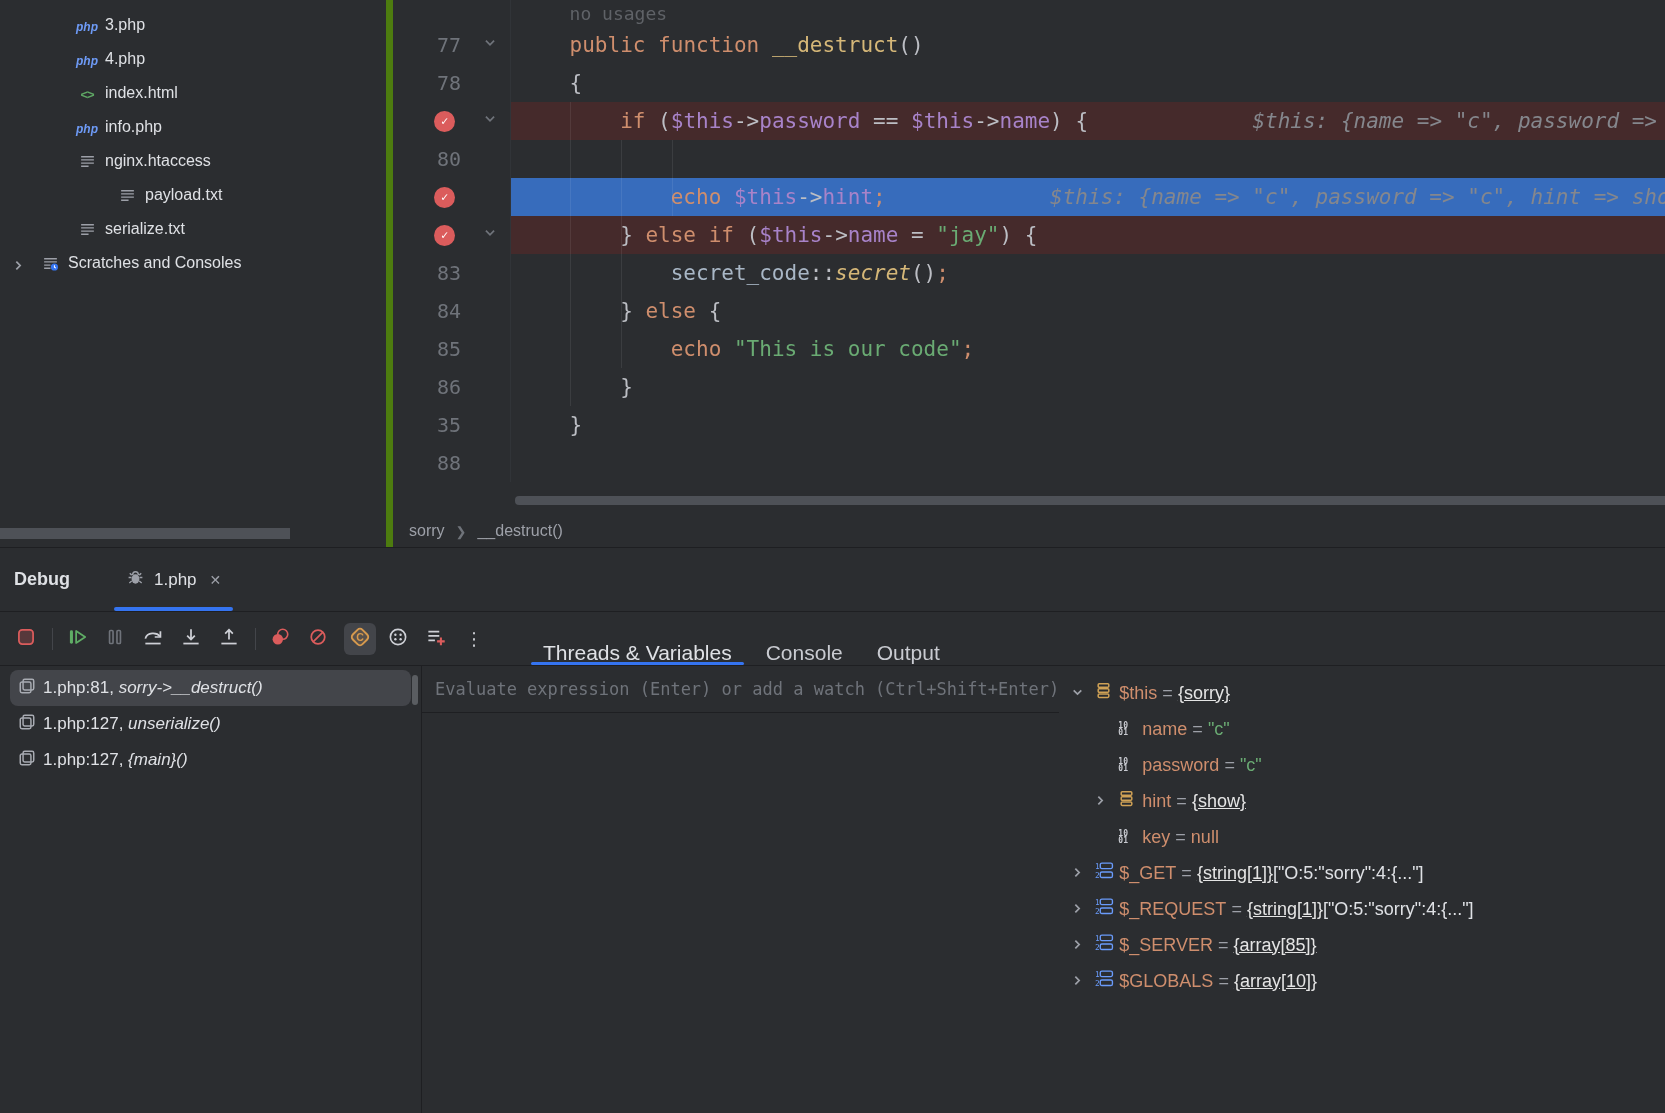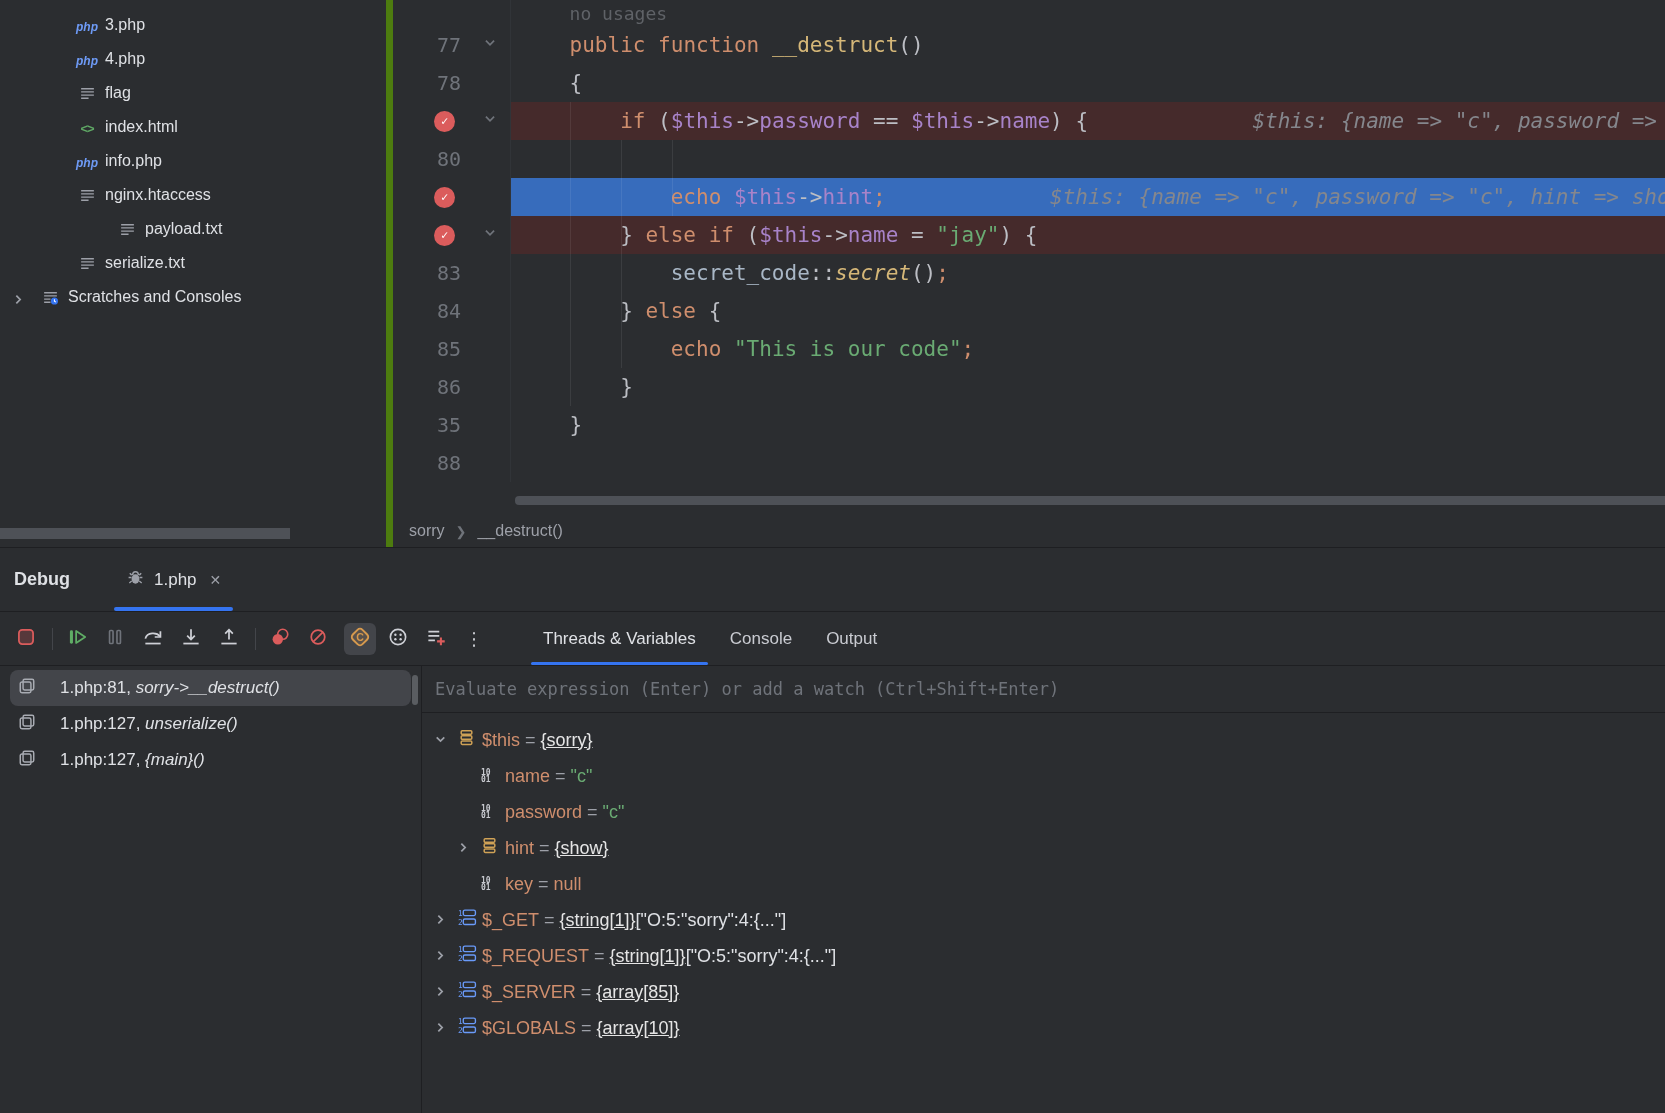--- a/index.html
+++ b/index.html
@@ -51,33 +51,33 @@
   .session-underline{position:absolute;left:2px;right:2px;bottom:0;height:4px;background:#3574f0;border-radius:3px;}
   .tab-close{color:#9da0a8;font-size:14px;margin-left:4px;}
 
   .dbg-toolbar{height:53px;flex-shrink:0;display:flex;align-items:center;border-bottom:1px solid #1e1f22;padding-left:14px;}
   .tb-btn{width:24px;height:24px;display:flex;align-items:center;justify-content:center;margin-right:14px;border-radius:6px;}
   .tb-btn.active{background:#43454a;width:32px;height:32px;margin-right:10px;}
   .tb-sep{width:1px;height:22px;background:#43454a;margin:0 12px 0 0;}
   .kebab{color:#ced0d6;font-size:18px;letter-spacing:0;}
 
   .dbg-tabs{display:flex;height:100%;margin-left:26px;}
-  .dbg-tab{padding:0 17px;display:flex;align-items:center;position:relative;font-size:17px;color:#c9cbd1;}
+  .dbg-tab{padding:0 17px;display:flex;align-items:flex-end;position:relative;font-size:21px;color:#c9cbd1;}
   .dbg-tab.sel{color:#dfe1e5;}
   .dbg-tab.sel .tab-underline{position:absolute;left:5px;right:5px;bottom:0;height:3px;background:#3574f0;border-radius:3px;}
 
   .dbg-content{flex:1;display:flex;overflow:hidden;}
   .frames{width:421px;flex-shrink:0;border-right:1px solid #1e1f22;padding-top:4px;position:relative;}
-  .frame-row{height:36px;margin:0 10px;border-radius:8px;display:flex;align-items:center;padding:0 8px;gap:24px;
+  .frame-row{height:36px;margin:0 10px;border-radius:8px;display:flex;align-items:center;padding:0 8px;gap:7px;
              font-size:17px;color:#dfe1e5;white-space:nowrap;overflow:hidden;}
   .frame-row.sel{background:#43454a;}
   .frame-fn{font-style:italic;}
   .frames-vscroll{position:absolute;right:3px;top:9px;width:6px;height:30px;background:#5a5d61;border-radius:3px;}
 
-  .rightpane{flex:1;display:flex;flex-direction:column;overflow:hidden;}
+  .rightpane{flex:1;display:flex;flex-direction:row;overflow:hidden;}
   .eval-row{height:46px;flex-shrink:0;border-bottom:1px solid #1e1f22;display:flex;align-items:center;
             padding-left:13px;font-family:"DejaVu Sans Mono",monospace;font-size:17px;color:#6f737a;}
   .vars{padding-top:9px;overflow:hidden;}
   .var-row{height:36px;display:flex;align-items:center;font-size:18px;white-space:nowrap;}
   .v-chev{width:24px;display:flex;align-items:center;flex-shrink:0;}
   .v-icon{width:24px;display:flex;align-items:center;flex-shrink:0;}
   .ic-prim{font-family:"DejaVu Sans Mono",monospace;font-size:8px;line-height:7px;color:#c8cad0;font-weight:bold;display:inline-block;}
   .v-name{color:#cf8e6d;} .v-eq{color:#9da0a8;}
   .v-muted{color:#e5e5e5;text-decoration:underline;} .v-str{color:#6aab73;} .v-kw{color:#cf8e6d;} .v-plain{color:#dfe1e5;}
 </style>
@@ -92,28 +92,20 @@
           <span class="tree-icon">
             <span class="ic-php">php</span>
           </span>
           <span>3.php</span>
         </div>
         <div class="tree-row" style="padding-left:76px">
           <span class="tree-icon">
             <span class="ic-php">php</span>
           </span>
           <span>4.php</span>
-        </div>
-        <div class="tree-row" style="padding-left:76px">
-          <span class="tree-icon">
-            <svg width="17" height="17" viewBox="0 0 16 16" fill="none" stroke="#9da0a8" stroke-width="1.3">
-              <path d="M2 3.5h12M2 6.5h12M2 9.5h12M2 12.5h7"></path>
-            </svg>
-          </span>
-          <span>flag</span>
         </div>
         <div class="tree-row" style="padding-left:76px">
           <span class="tree-icon">
             <span class="ic-html">&lt;&gt;</span>
           </span>
           <span>index.html</span>
         </div>
         <div class="tree-row" style="padding-left:76px">
           <span class="tree-icon">
             <span class="ic-php">php</span>

